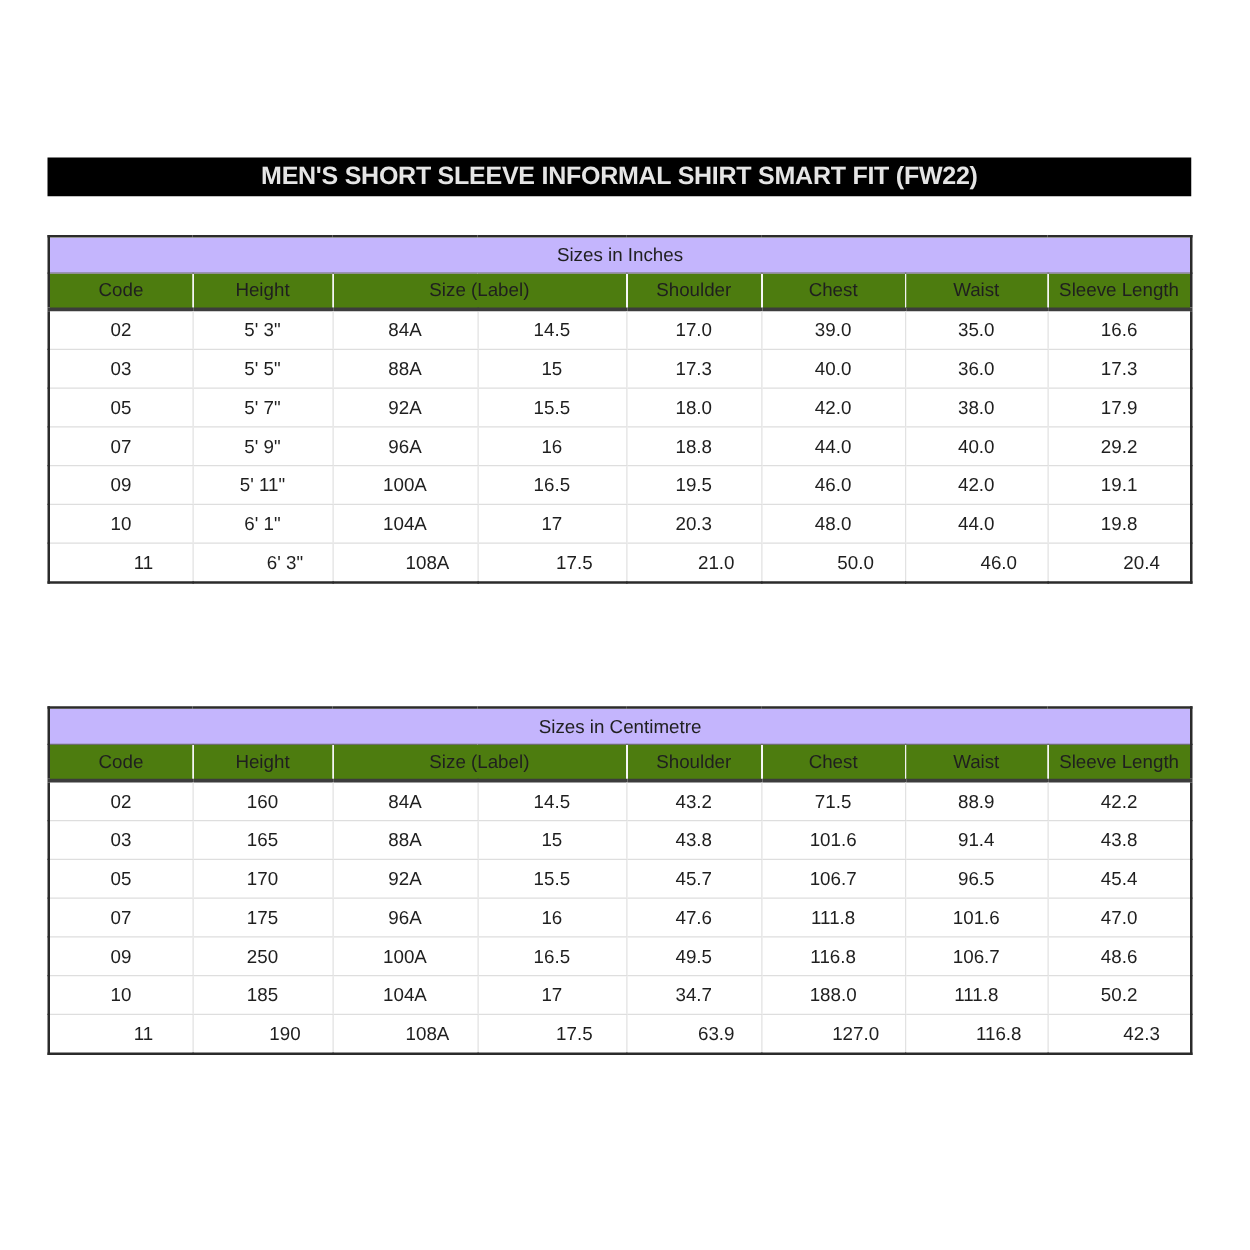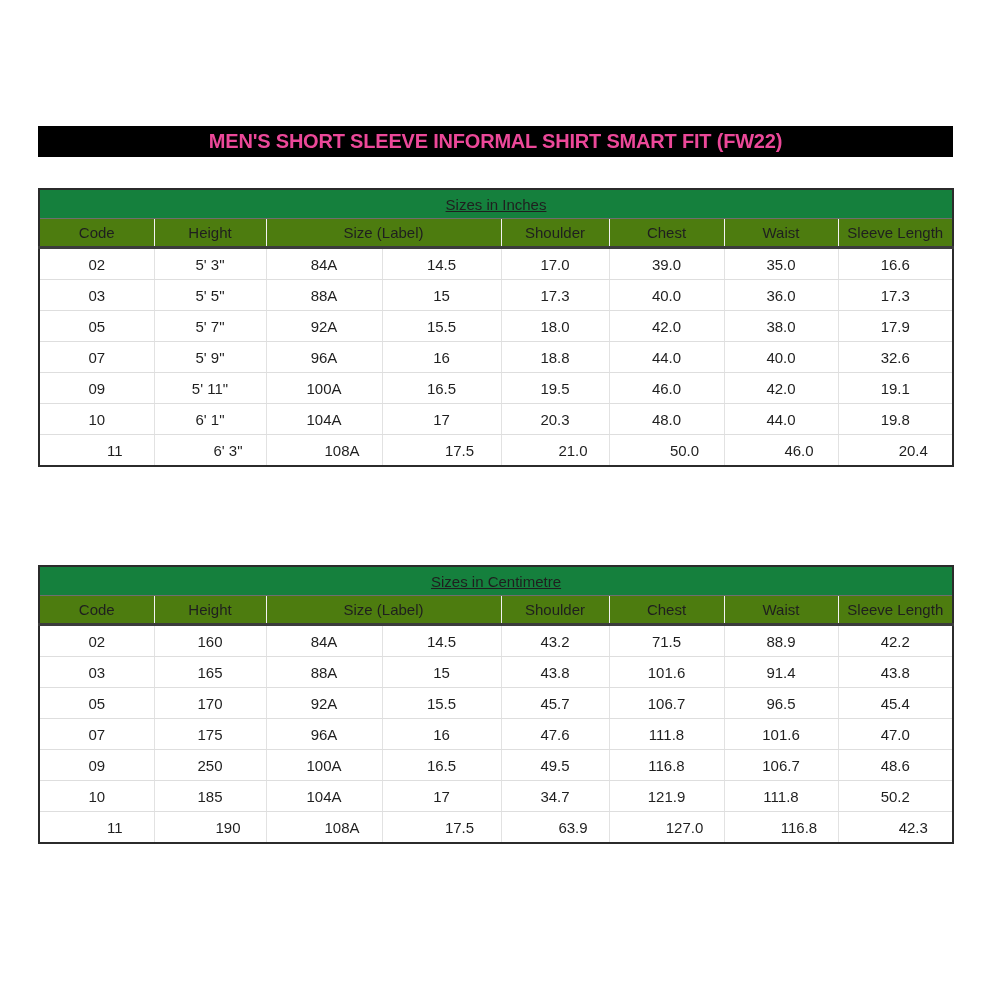--- a/index.html
+++ b/index.html
@@ -14,21 +14,21 @@
     font-family: "Liberation Sans", sans-serif;
     color: #1f1f1f;
   }
   .banner {
     position: absolute;
     left: 38px;
     top: 126px;
     width: 915px;
     height: 31px;
     background: #000000;
-    color: #ec4899;
+    color: #e5e5e5;
     display: flex;
     align-items: center;
     justify-content: center;
     font-weight: bold;
     font-size: 20px;
     letter-spacing: -0.2px;
     white-space: nowrap;
   }
   .size-table {
     position: absolute;
@@ -48,25 +48,24 @@
   }
   th, td {
     padding: 0;
     text-align: center;
     vertical-align: middle;
     font-weight: normal;
     overflow: hidden;
     white-space: nowrap;
   }
   tr.title-row th {
-    background: #15803d;
+    background: #c4b5fd;
     height: 28px;
     font-size: 15px;
     border-bottom: 1px solid #6e6e6e;
-    text-decoration: underline;
   }
   tr.header-row th {
     background: #4d7c0f;
     height: 27px;
     border-bottom: 3px solid #3c3c3c;
     border-left: 1px solid #f2f2f2;
   }
   tr.header-row th:first-child { border-left: none; }
   tbody td {
     height: 30px;
@@ -142,21 +141,21 @@
           <td>17.9</td>
         </tr>
         <tr>
           <td>07</td>
           <td>5' 9"</td>
           <td>96A</td>
           <td>16</td>
           <td>18.8</td>
           <td>44.0</td>
           <td>40.0</td>
-          <td>32.6</td>
+          <td>29.2</td>
         </tr>
         <tr>
           <td>09</td>
           <td>5' 11"</td>
           <td>100A</td>
           <td>16.5</td>
           <td>19.5</td>
           <td>46.0</td>
           <td>42.0</td>
           <td>19.1</td>
@@ -261,21 +260,21 @@
           <td>116.8</td>
           <td>106.7</td>
           <td>48.6</td>
         </tr>
         <tr>
           <td>10</td>
           <td>185</td>
           <td>104A</td>
           <td>17</td>
           <td>34.7</td>
-          <td>121.9</td>
+          <td>188.0</td>
           <td>111.8</td>
           <td>50.2</td>
         </tr>
         <tr>
           <td>11</td>
           <td>190</td>
           <td>108A</td>
           <td>17.5</td>
           <td>63.9</td>
           <td>127.0</td>

